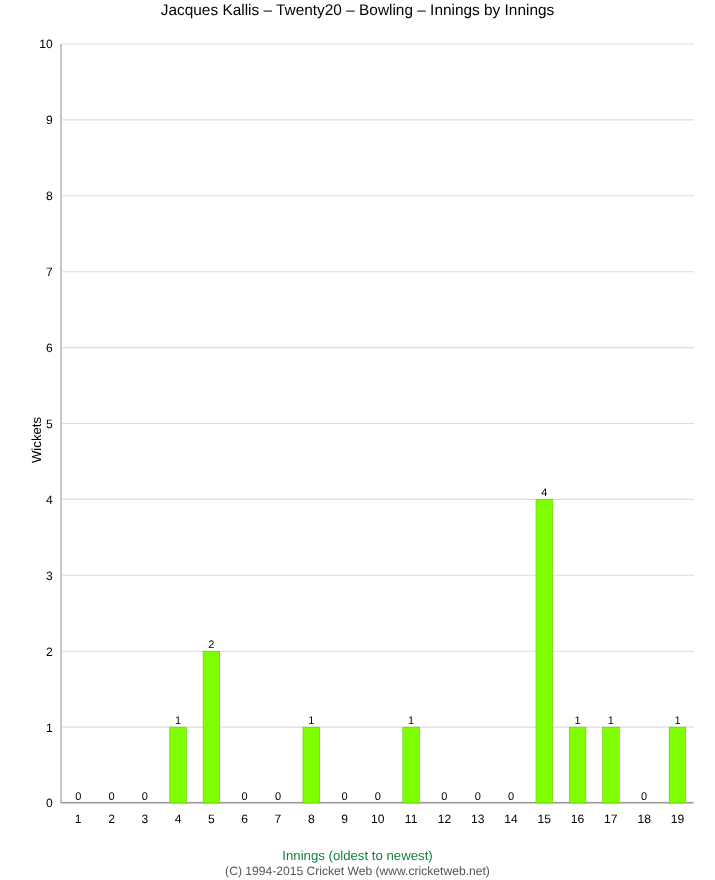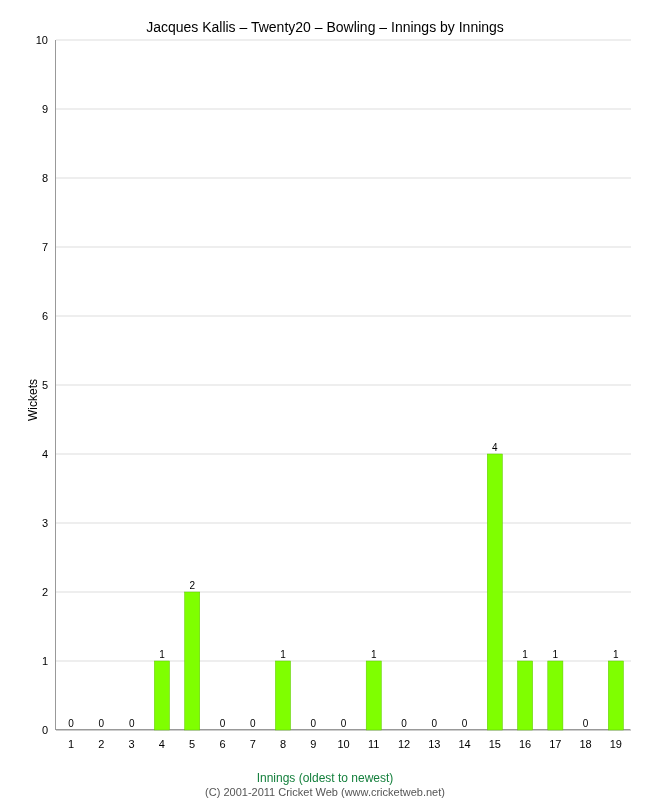--- a/index.html
+++ b/index.html
@@ -12,21 +12,21 @@
     }
     .chart-container {
       width: 650px;
       height: 800px;
       position: relative;
       background: #fff;
     }
     .chart-title {
       text-align: center;
       font-size: 14px;
-      padding-top: 19px;
+      padding-top: 1px;
       padding-bottom: 5px;
       color: #000;
     }
     .chart-area {
       position: absolute;
       top: 40px;
       left: 55px;
       right: 20px;
       bottom: 70px;
       background: #fff;
@@ -137,14 +137,14 @@
         <text x="499.3421052631579" y="708" text-anchor="middle" font-size="11" fill="#000">17</text>
         <text x="529.6052631578948" y="687" text-anchor="middle" font-size="10" fill="#000">0</text>
         <text x="529.6052631578948" y="708" text-anchor="middle" font-size="11" fill="#000">18</text>
         <rect x="552.3026315789474" y="621" width="15.131578947368421" height="69" fill="#7fff00" stroke="#5cc500" stroke-width="0.5"></rect>
         <text x="559.8684210526316" y="618" text-anchor="middle" font-size="10" fill="#000">1</text>
         <text x="559.8684210526316" y="708" text-anchor="middle" font-size="11" fill="#000">19</text>
       </svg></div>
 
   <div class="x-axis-label">Innings (oldest to newest)</div>
 
-  <div class="copyright">(C) 2001-2011 Cricket Web (www.cricketweb.net)</div>
+  <div class="copyright">(C) 1994-2015 Cricket Web (www.cricketweb.net)</div>
 </div>
 
 </body></html>

